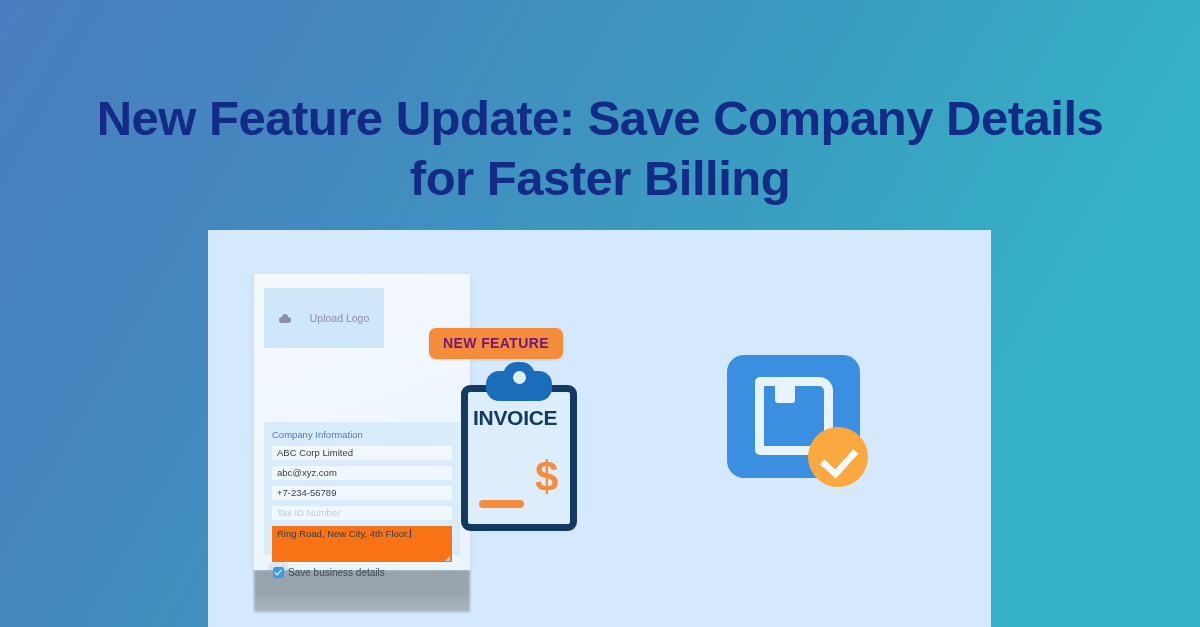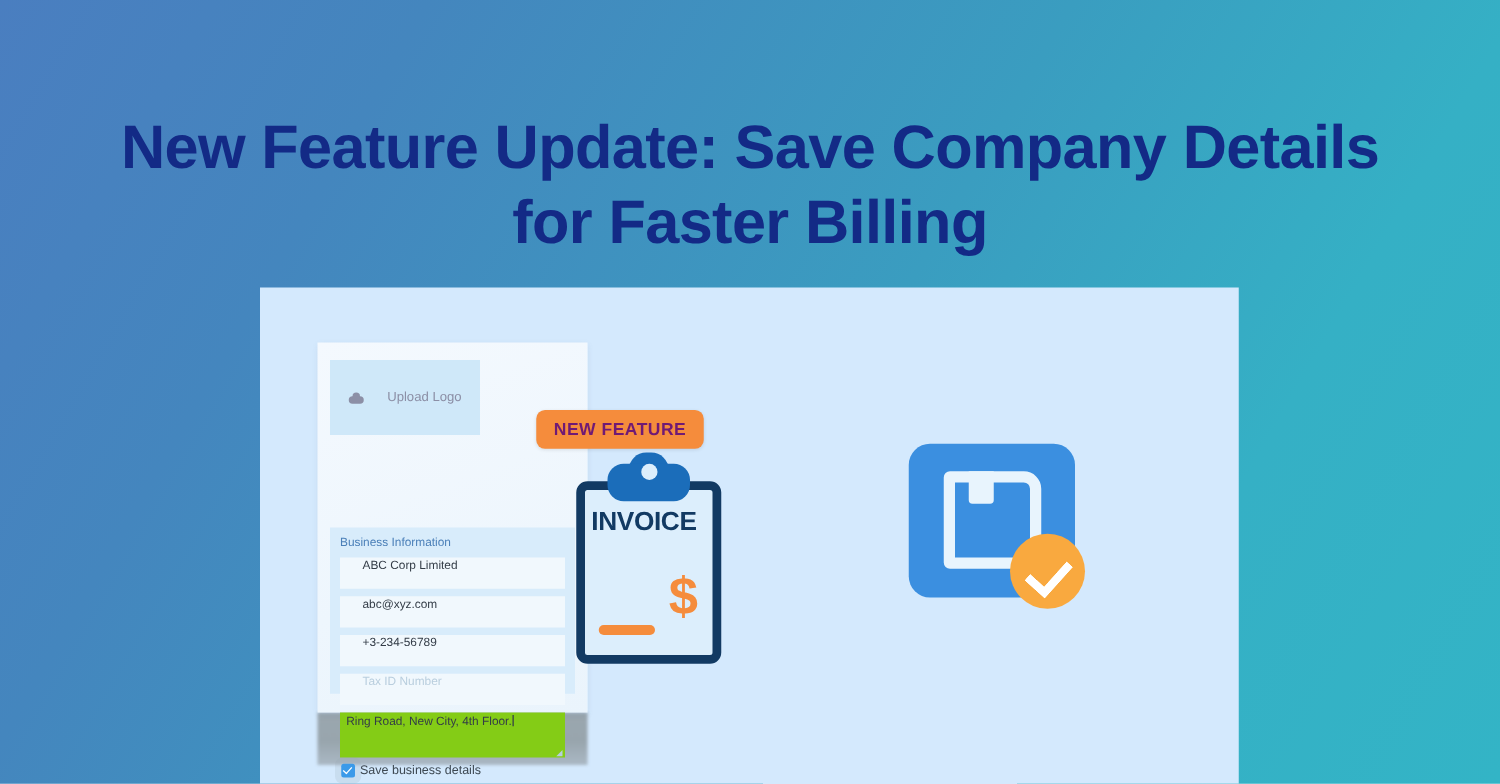--- a/index.html
+++ b/index.html
@@ -54,27 +54,27 @@
   }
 
   #business-info-section {
     position:absolute; left:10px; top:148px; width:196px; height:133px;
     background:#d8ecfb;
     padding:7px 8px 0 8px;
   }
   #business-info-heading { font-size:9.5px; color:#4a7fb8; margin-bottom:6px; }
 
   .form-field {
-    height:25px; background:#f1f8fd; margin-bottom:6px;
-    font-size:9.5px; color:#333c47; line-height:14px; padding-left:18px;
+    height:14px; background:#f1f8fd; margin-bottom:6px;
+    font-size:9.5px; color:#333c47; line-height:14px; padding-left:5px;
     white-space:nowrap; overflow:hidden;
   }
   .form-field.placeholder { color:#b9cede; }
   #field-address {
-    height:36px; background:#84cc16; font-size:9.5px; color:#333c47;
+    height:36px; background:#f97316; font-size:9.5px; color:#333c47;
     padding:1px 5px; position:relative; line-height:13px; margin-bottom:5px;
   }
   #field-address .caret {
     display:inline-block; width:1px; height:9px; background:#333c47;
     vertical-align:-1px; margin-left:1px;
   }
   #field-address::after{
     content:""; position:absolute; right:2px; bottom:1px;
     width:0; height:0; border-style:solid; border-width:0 0 5px 5px;
     border-color:transparent transparent #b8cddd transparent;
@@ -171,25 +171,25 @@
   <div id="form-card-shadow"></div>
 
   <div id="form-card">
 
     <div id="upload-logo-box">
       <span class="cloud-ic"></span>
       <span id="upload-logo-label">Upload Logo</span>
     </div>
 
     <div id="business-info-section">
-      <div id="business-info-heading">Business Information</div>
+      <div id="business-info-heading">Company Information</div>
 
       <div class="form-field">ABC Corp Limited</div>
       <div class="form-field">abc@xyz.com</div>
-      <div class="form-field">+3-234-56789</div>
+      <div class="form-field">+7-234-56789</div>
       <div class="form-field placeholder">Tax ID Number</div>
 
       <div id="field-address"><span>Ring Road, New City, 4th Floor.</span><span class="caret"></span></div>
 
       <div id="save-details-row">
         <div id="save-details-checkbox"></div>
         <span id="save-details-label">Save business details</span>
       </div>
     </div>
   </div>

